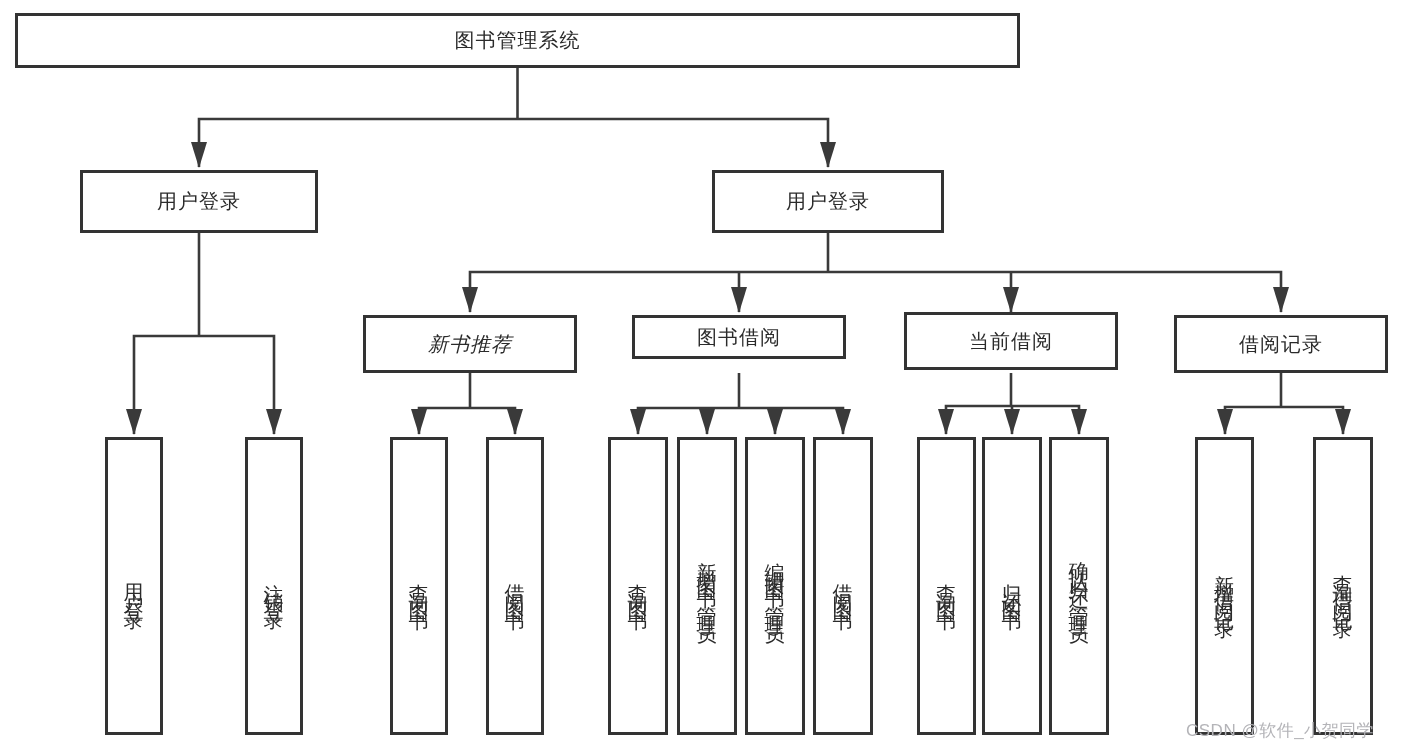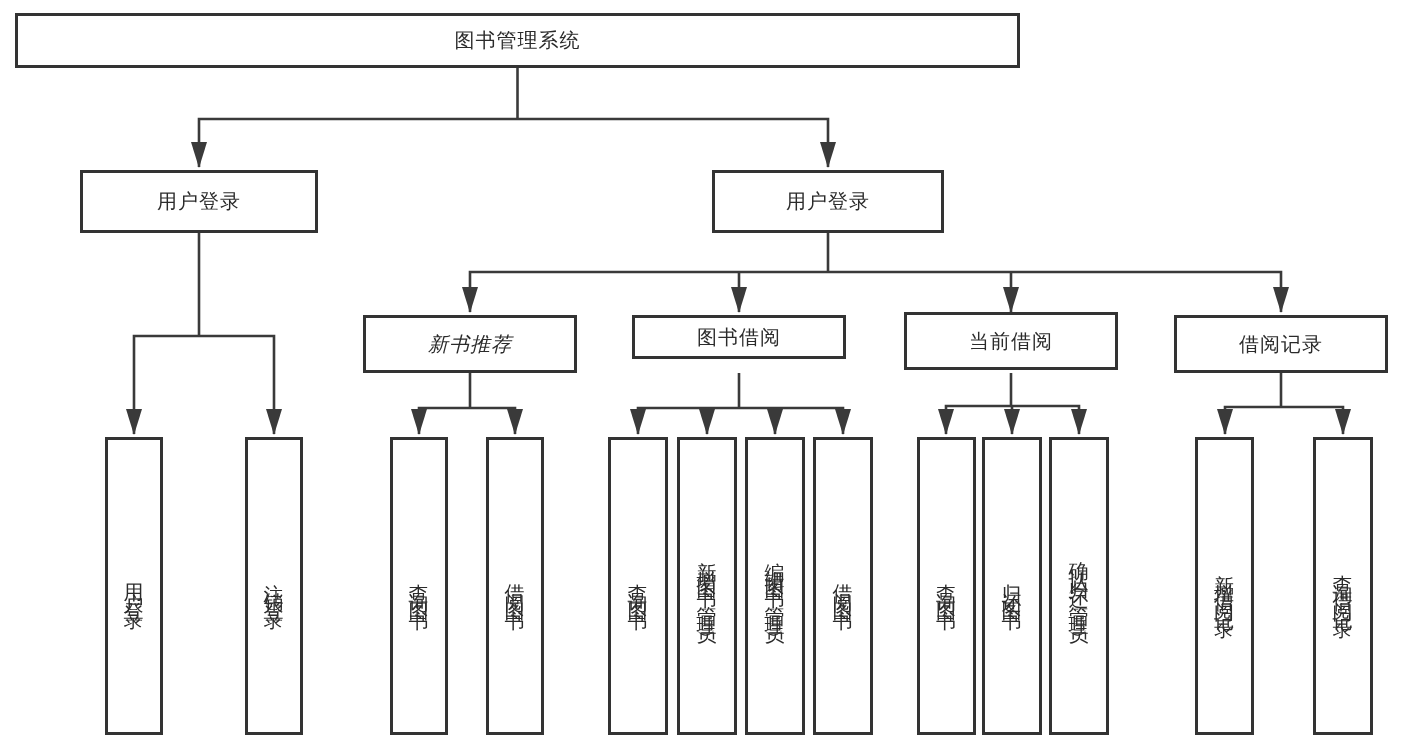--- a/index.html
+++ b/index.html
@@ -184,14 +184,15 @@
     <span class="lbl">确认归还（管理员）</span>
   </div>
 
   <div class="node leaf" style="left:1195px; top:437px; width:59px; height:298px;">
     <span class="lbl">新增借阅记录</span>
   </div>
   <div class="node leaf" style="left:1313px; top:437px; width:60px; height:298px;">
     <span class="lbl">查询借阅记录</span>
   </div>
 
+  <div class="watermark">CSDN @软件_小贺同学</div>
 
 </div>
 
 </body></html>

